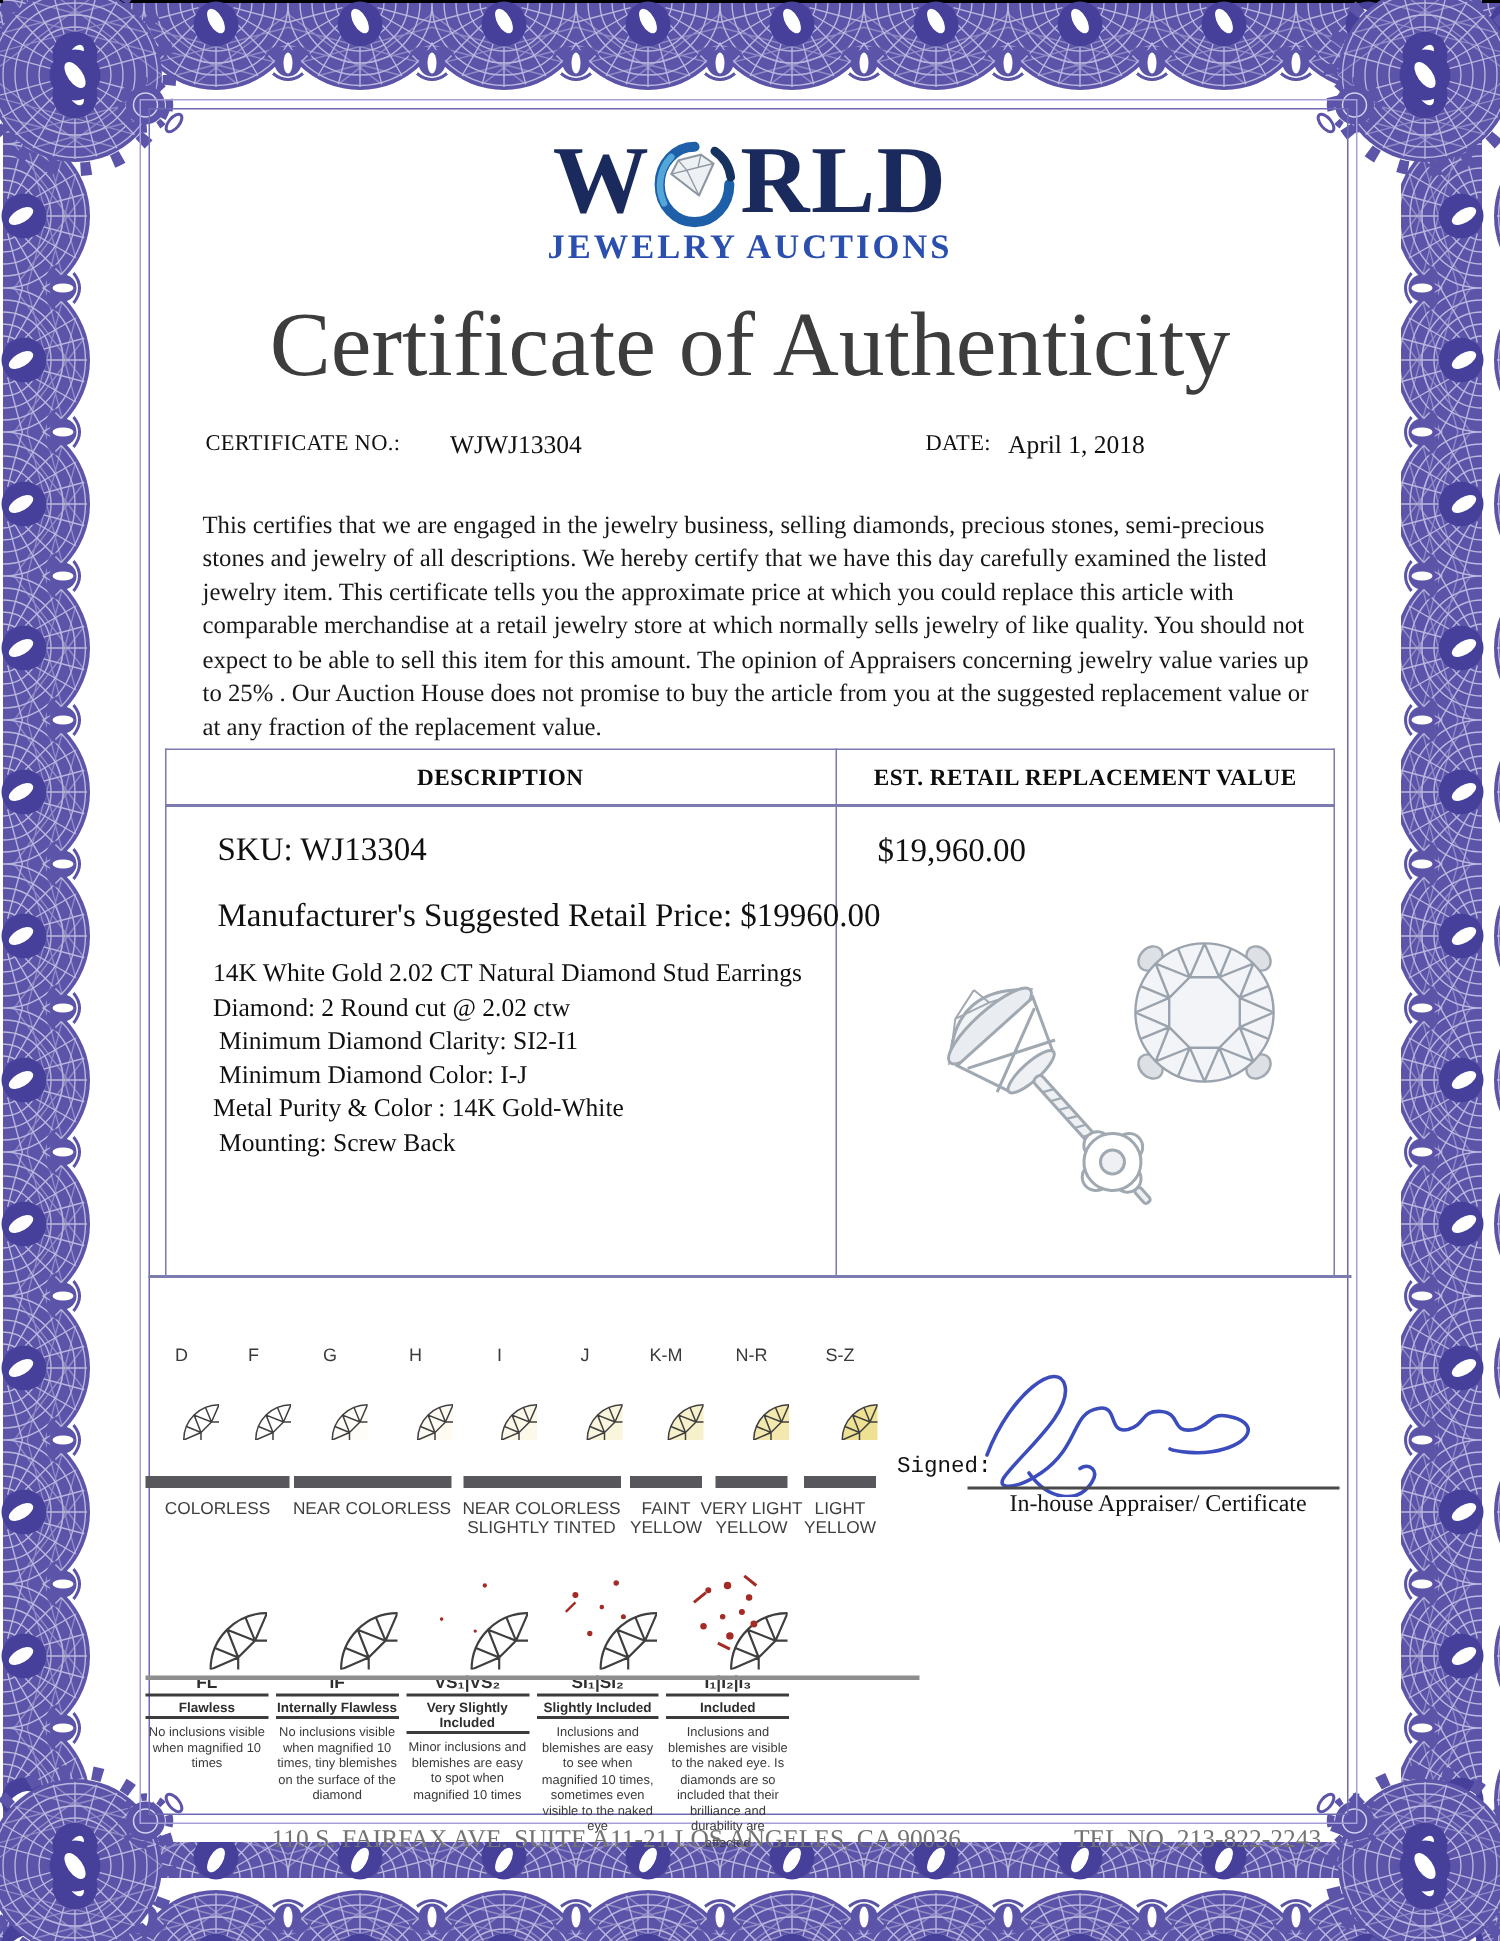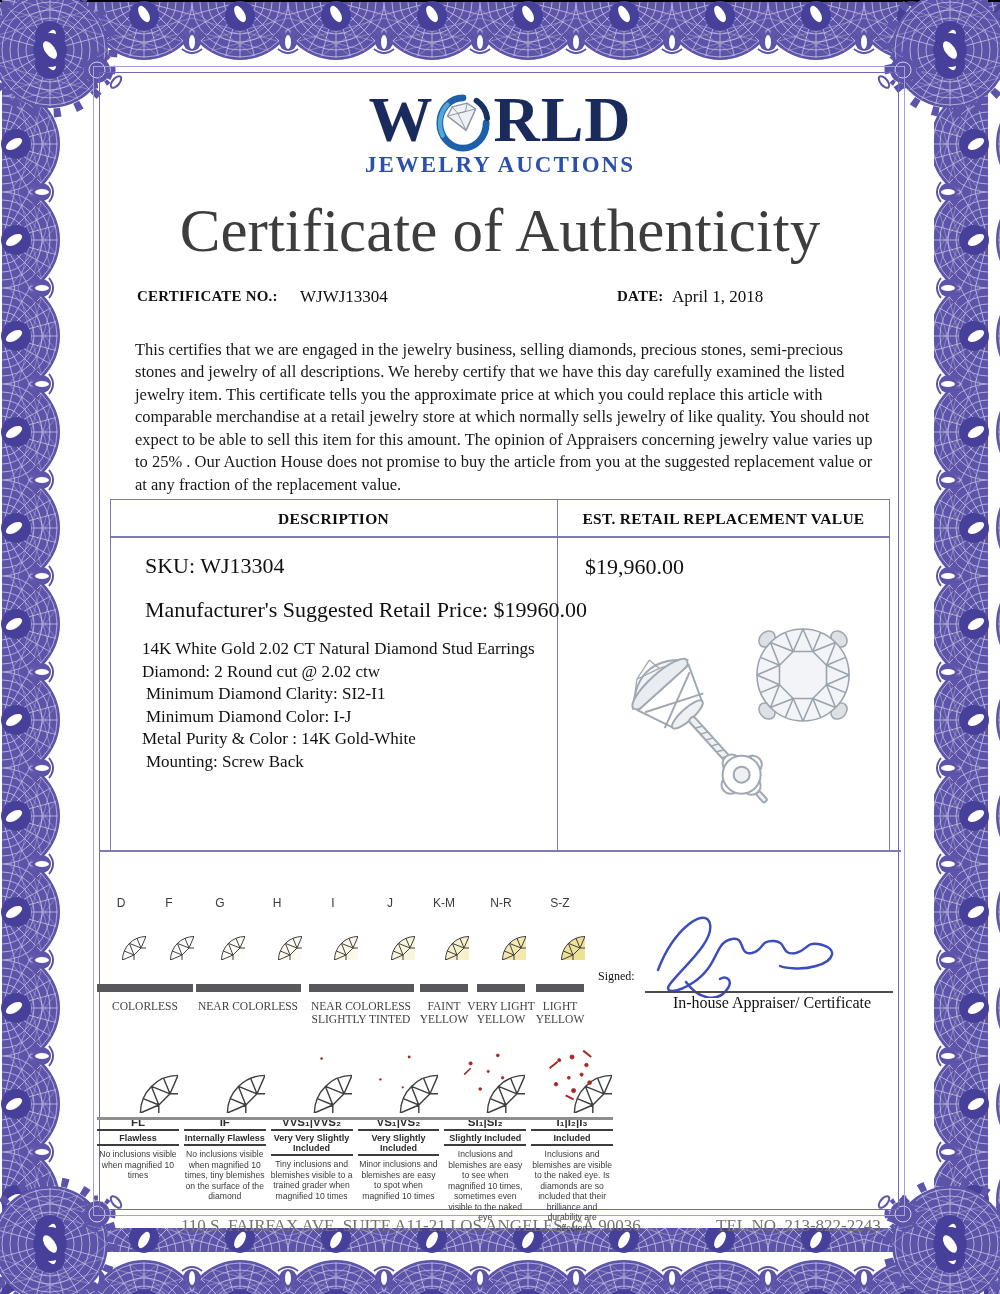--- a/index.html
+++ b/index.html
@@ -9,40 +9,40 @@
   .bar{background:#000;}
   
   .logo-row{left:0;top:88px;width:1000px;text-align:center;}
   .logo-word{display:inline-flex;align-items:center;font-family:"Liberation Serif",serif;
              font-weight:bold;font-size:64px;letter-spacing:1px;color:#1b2a5c;line-height:1;}
   .logo-o{margin:0 1px;transform:translateY(2px);}
   .logo-sub{left:0;top:152px;width:1000px;text-align:center;font-weight:bold;
             font-size:23px;letter-spacing:2px;color:#2a4fae;}
   
   .cert-title{left:0;top:196px;width:1000px;text-align:center;font-size:61px;color:#3d3d3d;}
-  .cert-label{font-weight:bold;font-size:15px;letter-spacing:.2px;color:#111;}
+  .cert-label{font-weight:normal;font-size:15px;letter-spacing:.2px;color:#111;}
   .cert-value{font-size:17px;color:#111;}
   .statement{left:135px;top:339px;width:748px;font-size:16.5px;line-height:1.36;color:#171717;}
   
   .tbl{left:110px;top:499px;width:780px;height:352px;border:1px solid #7b7bb0;border-bottom:none;box-sizing:border-box;}
   .tbl-divider{left:557px;top:499px;width:1px;height:352px;background:#7b7bb0;}
   .tbl-headline{left:110px;top:536px;width:780px;height:2px;background:#7b7bb0;}
   .tbl-bottom{left:99px;top:850px;width:802px;height:2px;background:#7b7bb0;}
   .th{font-weight:bold;font-size:15.5px;color:#0d0d0d;letter-spacing:.3px;text-align:center;}
   .cell-text{font-size:22px;color:#101010;}
   .details div{font-size:17px;line-height:22.5px;color:#101010;}
   
   .weights{left:143px;top:861px;font-size:16.5px;color:#141414;}
   .cg-item{position:absolute;width:50px;text-align:center;}
   .cg-letter{font-family:"Liberation Sans",sans-serif;font-size:12px;color:#3a3a3a;}
   .cg-bar{position:absolute;height:8px;background:#58585c;}
-  .cg-label{position:absolute;text-align:center;font-family:Liberation Serif, serif;
+  .cg-label{position:absolute;text-align:center;font-family:Liberation Sans, sans-serif;
             font-size:11.5px;line-height:13px;color:#3f3f3f;white-space:pre-line;}
   
-  .signed-label{font-size:12px;color:#111;}
+  .signed-label{font-size:15px;color:#111;font-family:Liberation Mono, monospace;}
   .sig-line{background:#4a4a4a;height:1.5px;}
   .signer{font-size:16px;color:#141414;text-align:center;}
   
   .clarity{left:97px;top:1032px;width:516px;display:grid;grid-template-columns:repeat(6,1fr);column-gap:5px;}
   .cl-col{text-align:center;font-family:"Liberation Sans",sans-serif;}
   .cl-stone{height:82px;display:flex;align-items:center;justify-content:center;}
   .cl-grade{font-weight:bold;font-size:11.5px;color:#2e2e2e;border-bottom:2px solid #3c3c3c;padding:2px 0 1px;}
   .cl-name{font-weight:bold;font-size:9px;color:#2e2e2e;border-bottom:2px solid #3c3c3c;padding:2px 0 1px;}
   .cl-desc{font-size:8.6px;line-height:10.5px;color:#3a3a3a;padding-top:3px;}
   .cl-groundline{left:97px;top:1117px;width:516px;height:3px;background:#8e8e8e;}
@@ -325,33 +325,20 @@
       </div>
       <div class="cl-grade">IF</div>
       <div class="cl-name">Internally Flawless</div>
       <div class="cl-desc">No inclusions visible when magnified 10 times, tiny blemishes on the surface of the diamond</div>
     </div>
     <div class="cl-col">
       <div class="cl-stone">
         <svg width="80" height="80" viewBox="-50 -50 100 100">
           <use href="#diam" stroke="#3f3f3f" stroke-width="1.8" style="--tint:#ffffff"></use>
           <g fill="#a42b25">
-              <circle cx="12" cy="-18" r="1.6"></circle>
-            </g>
-        </svg>
-      </div>
-      <div class="cl-grade">VVS₁|VVS₂</div>
-      <div class="cl-name">Very Very Slightly Included</div>
-      <div class="cl-desc">Tiny inclusions and blemishes visible to a trained grader when magnified 10 times</div>
-    </div>
-    <div class="cl-col">
-      <div class="cl-stone">
-        <svg width="80" height="80" viewBox="-50 -50 100 100">
-          <use href="#diam" stroke="#3f3f3f" stroke-width="1.8" style="--tint:#ffffff"></use>
-          <g fill="#a42b25">
               <circle cx="14" cy="-20" r="1.8"></circle>
               <circle cx="-22" cy="8" r="1.5"></circle>
               <circle cx="6" cy="18" r="1.4"></circle>
             </g>
         </svg>
       </div>
       <div class="cl-grade">VS₁|VS₂</div>
       <div class="cl-name">Very Slightly Included</div>
       <div class="cl-desc">Minor inclusions and blemishes are easy to spot when magnified 10 times</div>
     </div>

